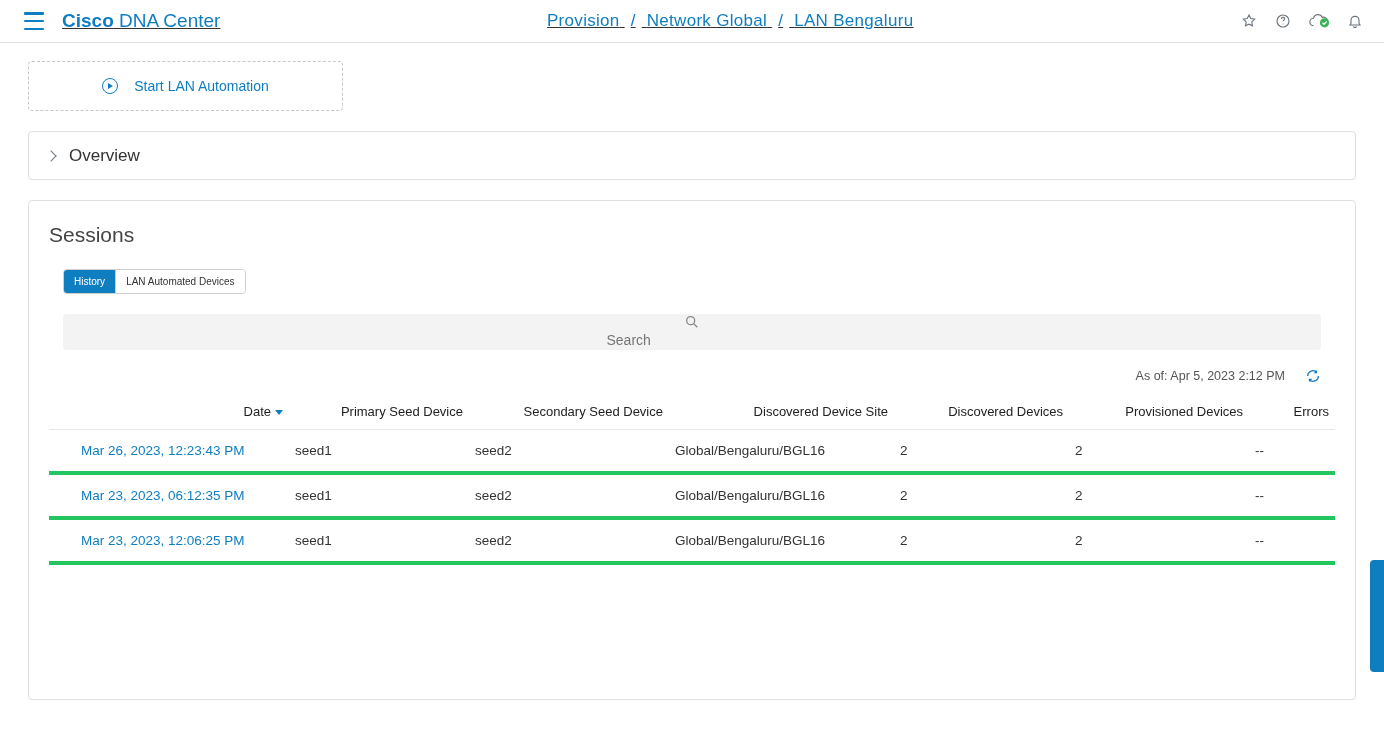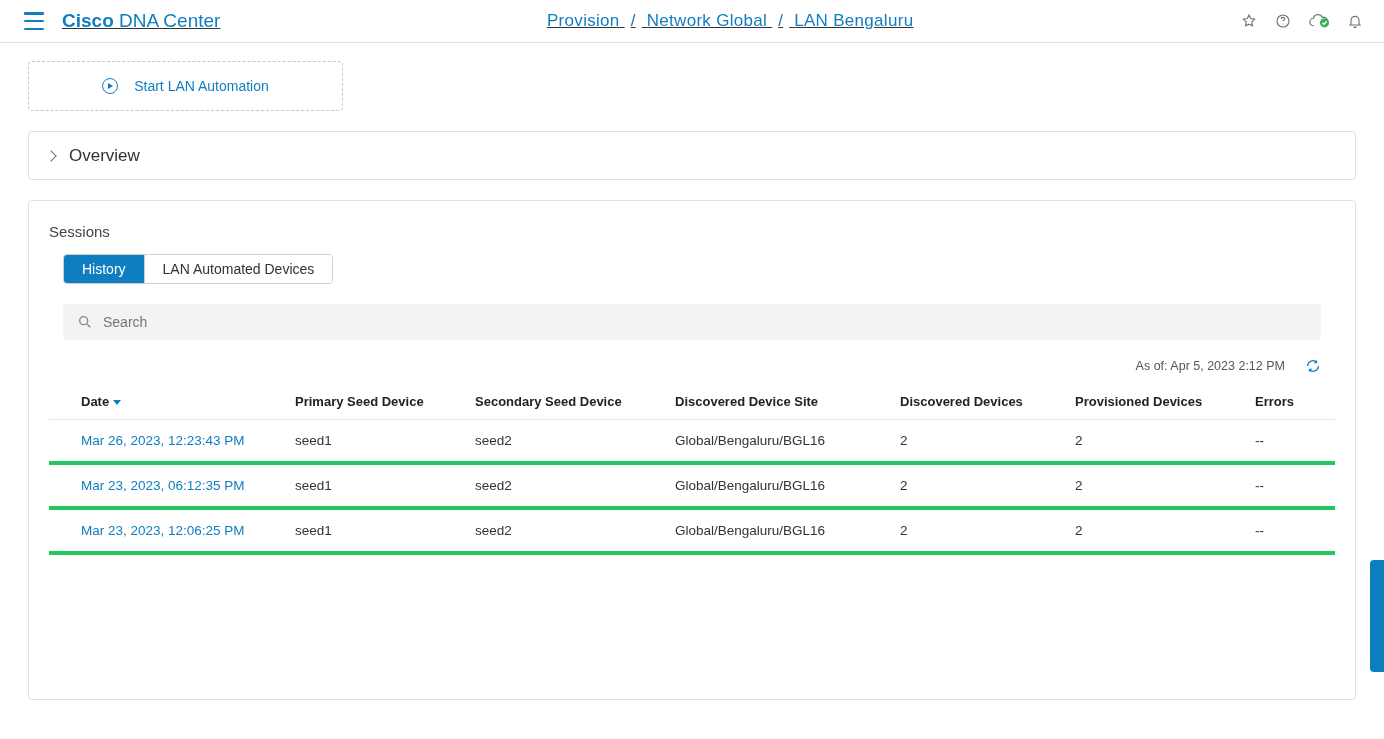--- a/index.html
+++ b/index.html
@@ -94,48 +94,49 @@
     .chevron-right {
       width:8px; height:8px;
       border-right:1.5px solid #6c757d;
       border-bottom:1.5px solid #6c757d;
       transform: rotate(-45deg);
       margin-right:14px;
     }
     .overview-title { font-size:17px; color:#333; }
 
     .sessions-panel { padding: 22px 20px 40px 20px; min-height: 500px;}
-    .sessions-title { font-size:15px; color:#444; margin-bottom:14px; }
+    .sessions-title { font-size:21px; color:#444; margin-bottom:22px; }
 
     .tabs {
       display:inline-flex;
       border:1px solid #cfcfcf;
       border-radius:4px;
       overflow:hidden;
       margin-left:14px;
       margin-bottom:20px;
     }
     .tab {
-      padding:6px 18px;
-      font-size:14px;
+      padding:6px 10px;
+      font-size:10px;
       cursor:pointer;
       background:#fff;
       color:#333;
     }
     .tab.active { background:#0f7ec1; color:#fff; }
     .tab + .tab { border-left:1px solid #cfcfcf; }
 
     .search-wrap {
       background:#f3f3f3;
       border-radius:4px;
       height:36px;
       display:flex;
       align-items:center;
       padding:0 14px;
       margin: 0 14px 18px 14px;
+      flex-direction: column;
     }
     .search-wrap svg { width:16px; height:16px; stroke:#888; fill:none; stroke-width:2;}
     .search-wrap input {
       border:none;
       background:transparent;
       outline:none;
       flex:1;
       margin-left:10px;
       font-size:14px;
       color:#333;
@@ -150,22 +151,22 @@
       color:#555;
       font-size:12.5px;
     }
     .refresh-icon { width:16px; height:16px; cursor:pointer; color:#0f7ec1;}
 
     table.data {
       width:100%;
       border-collapse:collapse;
     }
     table.data th {
-      text-align:left;
-      font-weight:700;
+      text-align:right;
+      font-weight:400;
       font-size:13px;
       color:#222;
       padding:10px 6px;
       border-bottom:1px solid #e6e6e6;
     }
     table.data th .sort-caret {
       display:inline-block;
       width:0; height:0;
       border-left:4px solid transparent;
       border-right:4px solid transparent;

